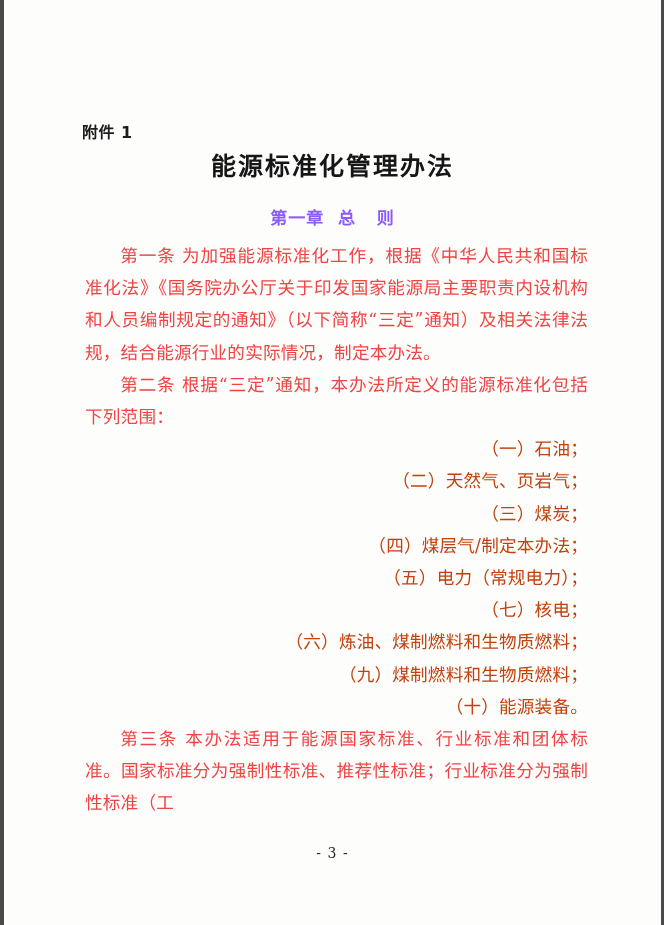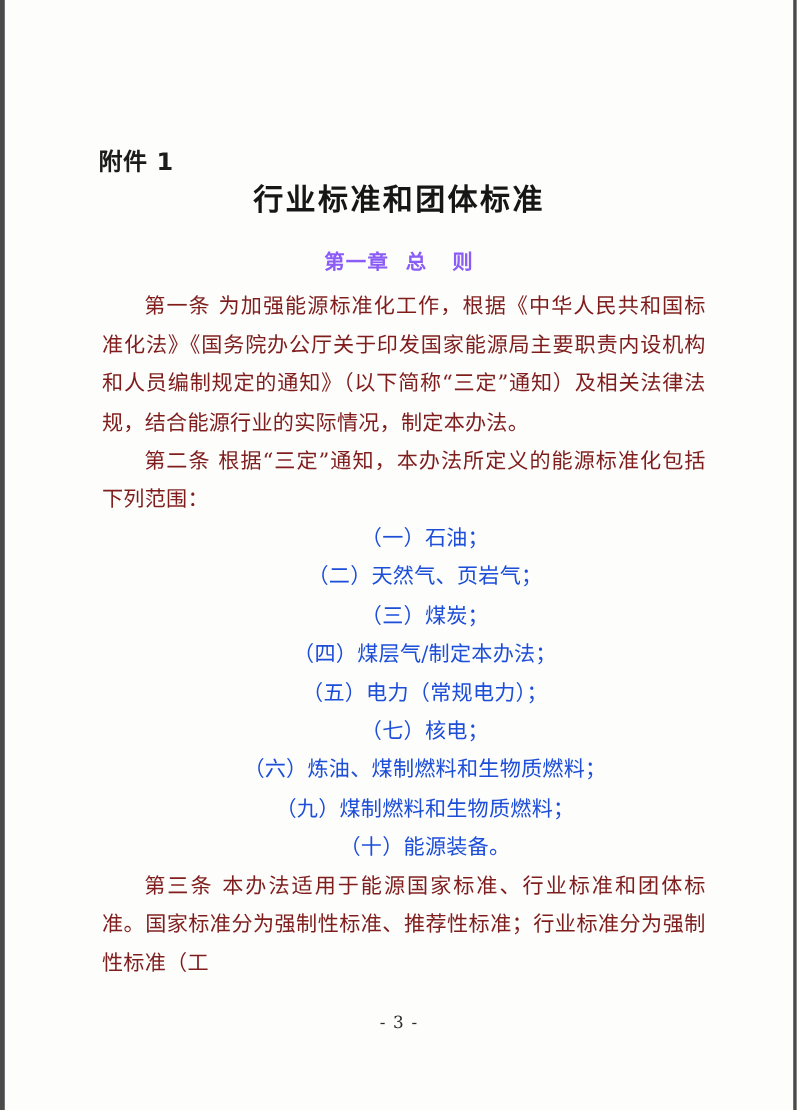--- a/index.html
+++ b/index.html
@@ -33,21 +33,21 @@
   .content {
     position: relative;
     z-index: 1;
     padding: 0;
   }
   .attachment-label {
     position: absolute;
     left: 78px;
     top: 119px;
     font-family: "DejaVu Sans", "Liberation Sans", sans-serif;
-    font-size: 20px;
+    font-size: 16px;
     font-weight: 600;
     color: #1c1c1c;
     letter-spacing: 0.5px;
     white-space: nowrap;
   }
   .doc-title {
     position: absolute;
     left: 0;
     right: 0;
     top: 146px;
@@ -74,33 +74,33 @@
   .body-block {
     position: absolute;
     left: 81px;
     top: 240px;
     width: 503px;
   }
   p.para {
     margin: 0;
     font-size: 17.6px;
     line-height: 32.2px;
-    color: #7f1d1d;
+    color: #ef4444;
     text-align: justify;
     text-justify: inter-ideograph;
     letter-spacing: 0.2px;
     text-indent: 2em;
     font-family: "DejaVu Serif", "Liberation Serif", serif;
   }
   p.item {
     margin: 0;
     font-size: 17.6px;
     line-height: 32.2px;
-    color: #1d4ed8;
-    text-align: center;
+    color: #c2410c;
+    text-align: right;
     letter-spacing: 0.2px;
     text-indent: 2em;
     font-family: "DejaVu Serif", "Liberation Serif", serif;
     white-space: nowrap;
   }
   .page-footer {
     position: absolute;
     left: 0;
     right: 0;
     top: 845px;
@@ -112,21 +112,21 @@
   }
 </style>
 </head>
 <body>
 
 <div class="page">
   <div class="content">
 
     <div class="attachment-label">附件 1</div>
 
-    <div class="doc-title">行业标准和团体标准</div>
+    <div class="doc-title">能源标准化管理办法</div>
 
     <div class="chapter-heading">第一章  总   则</div>
 
     <div class="body-block">
 
       <p class="para">第一条  为加强能源标准化工作，根据《中华人民共和国标准化法》《国务院办公厅关于印发国家能源局主要职责内设机构和人员编制规定的通知》（以下简称“三定”通知）及相关法律法规，结合能源行业的实际情况，制定本办法。</p>
 
       <p class="para">第二条  根据“三定”通知，本办法所定义的能源标准化包括下列范围：</p>
 
       <div>

